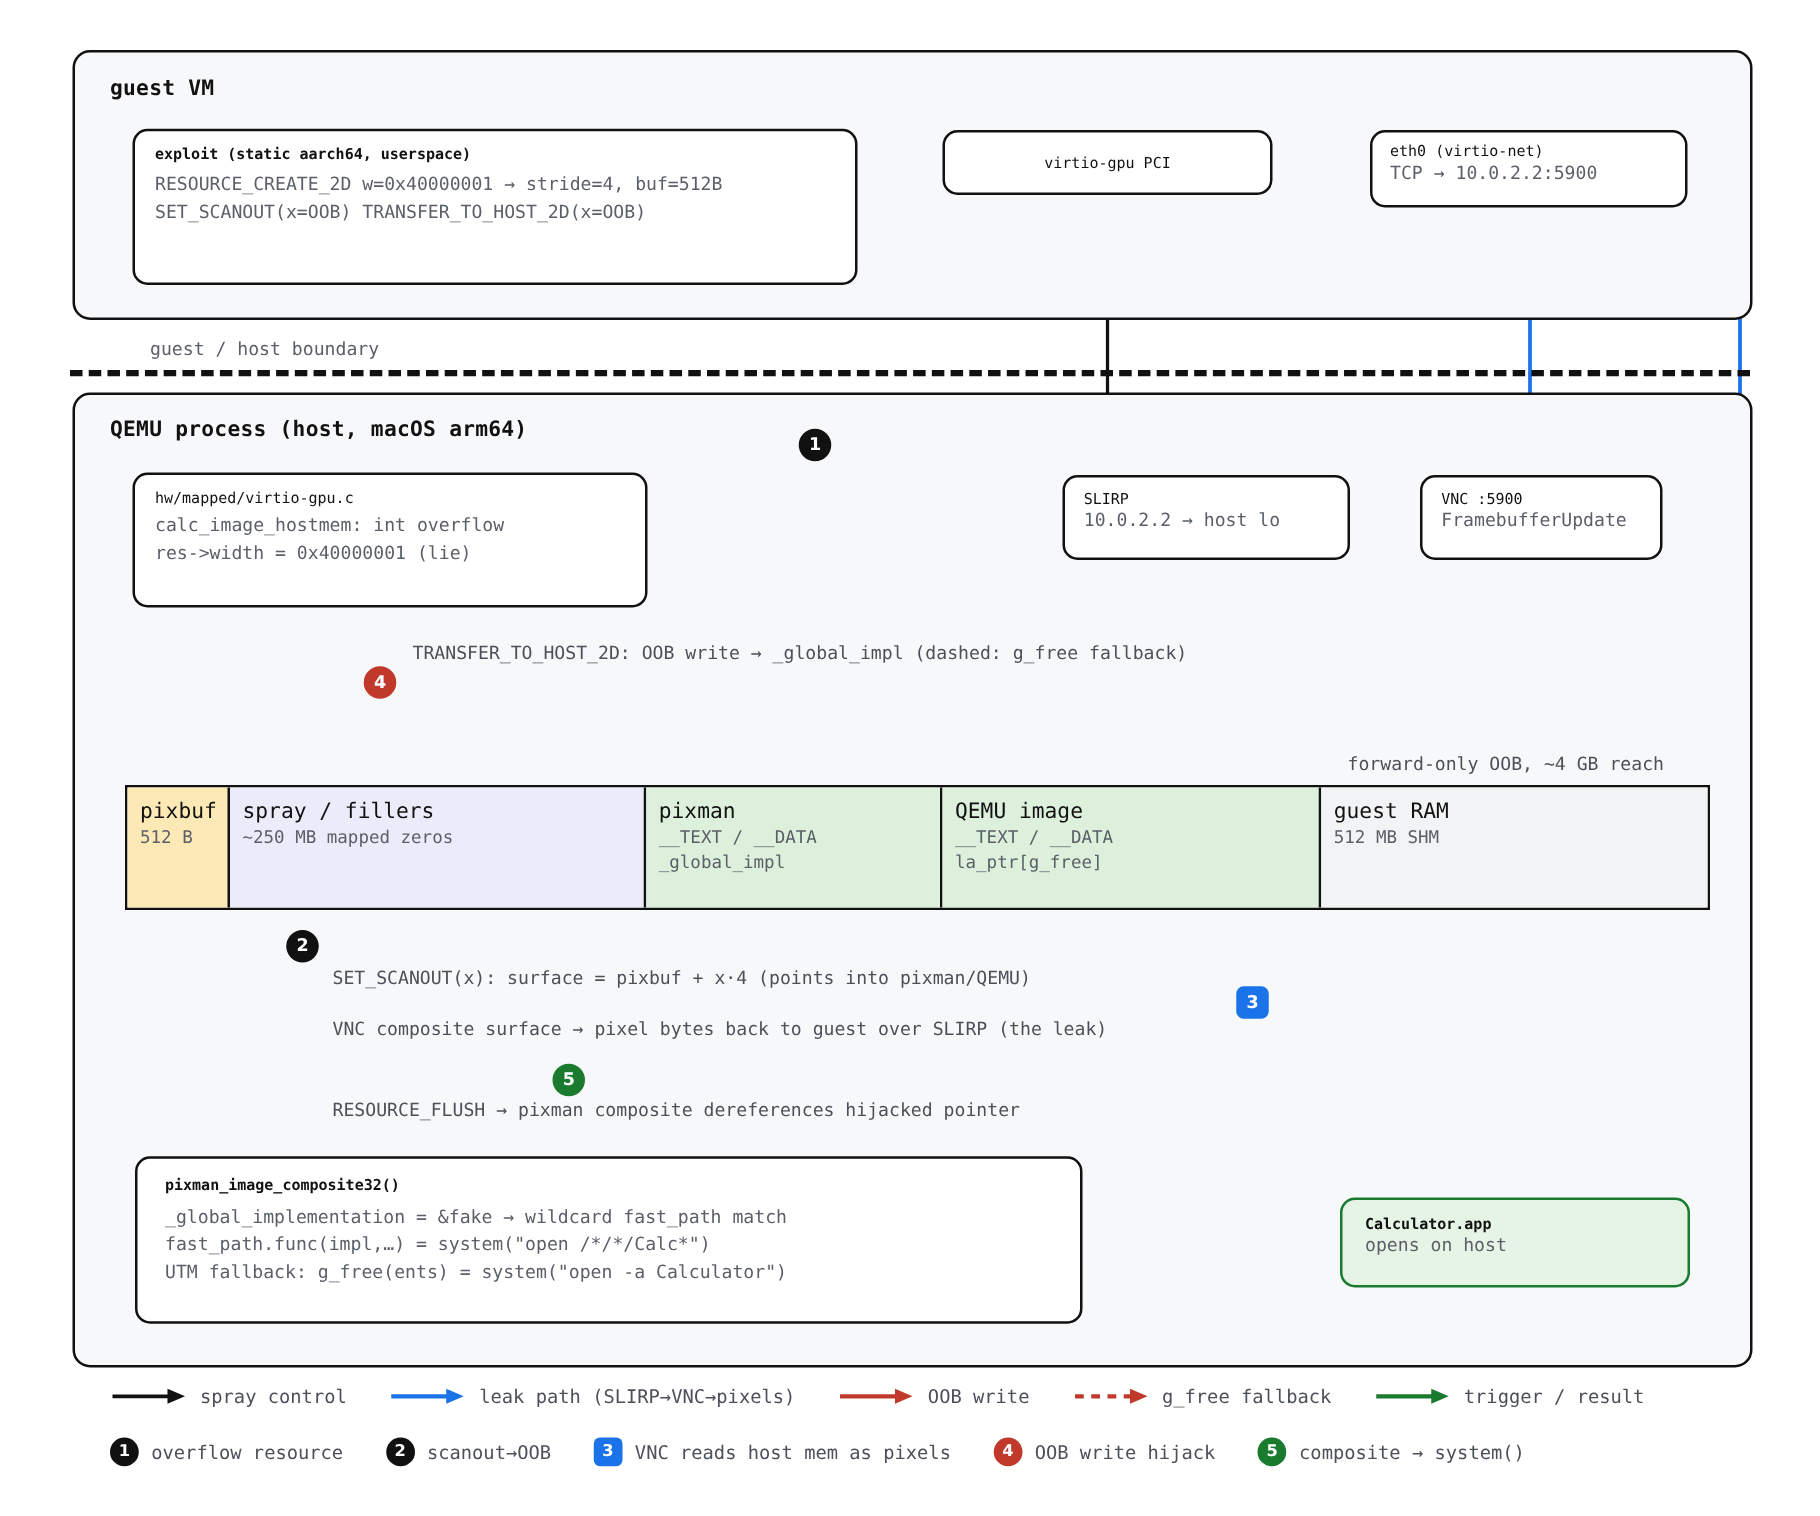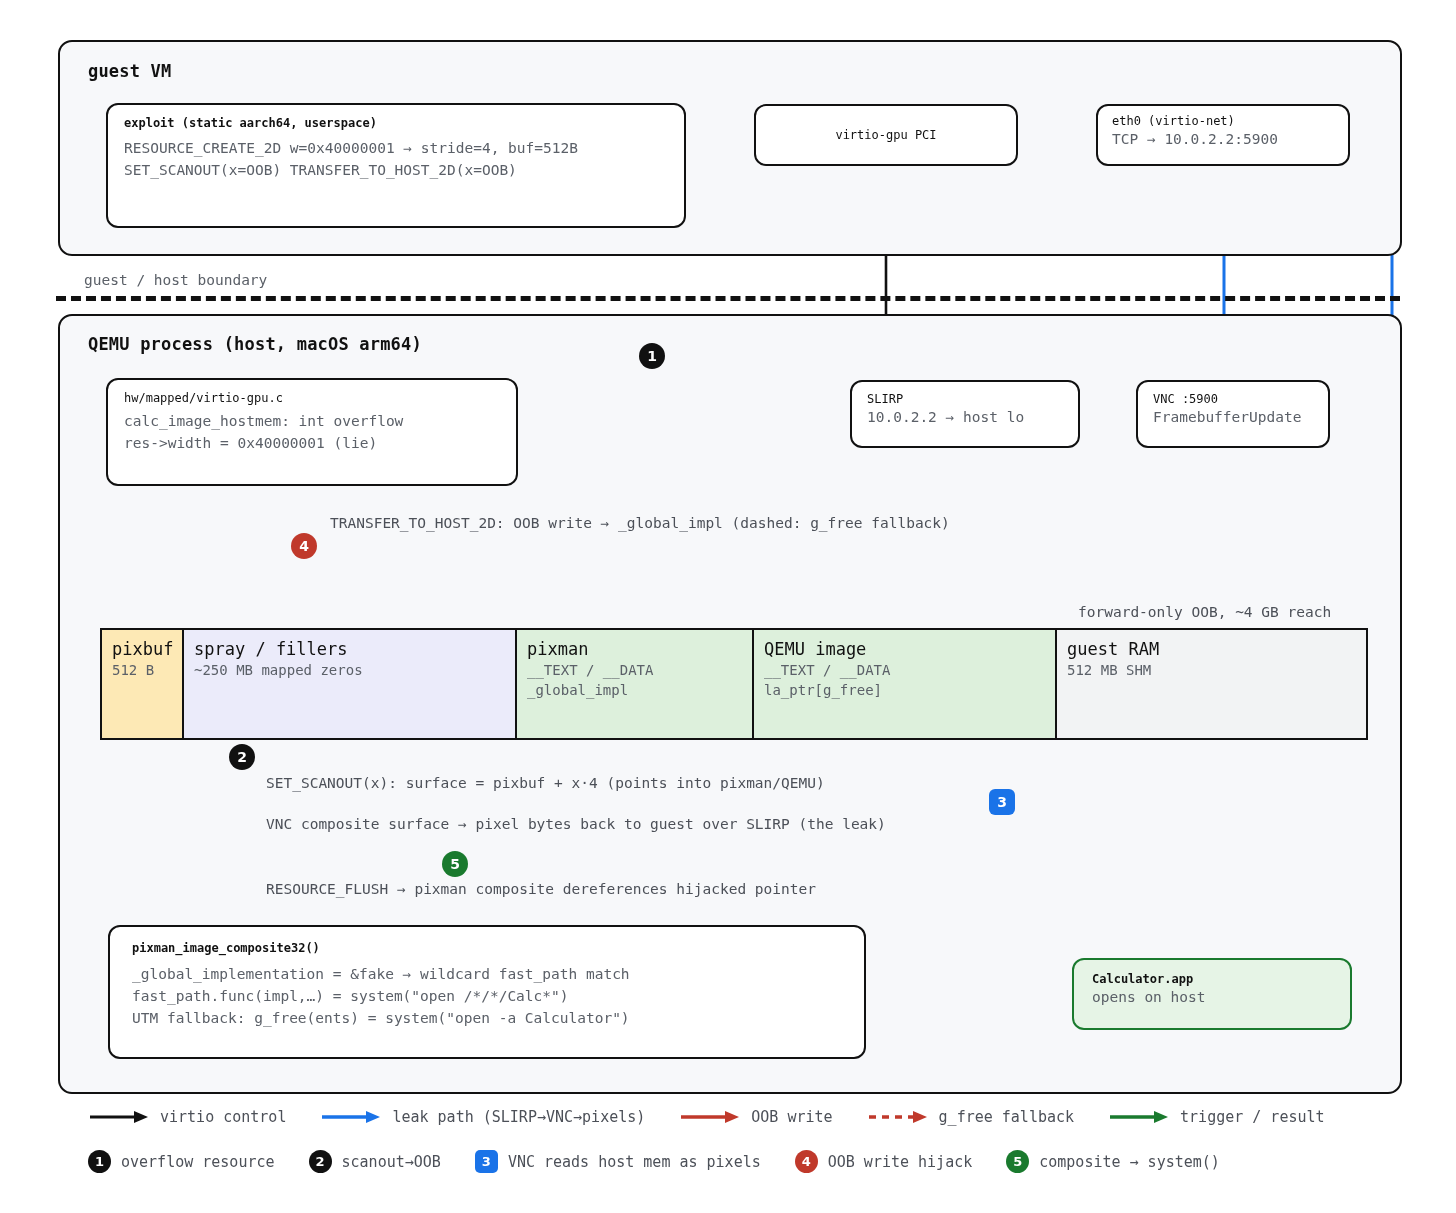--- a/index.html
+++ b/index.html
@@ -12,21 +12,21 @@
 
   .node{position:absolute;border:2.5px solid #111;border-radius:12px;background:#fff;
         box-sizing:border-box;padding:10px 16px;}
   .node .t{font-size:12px;color:#111;line-height:1.35;}
   .node .t.b{font-weight:bold;}
   .node .s{font-size:14.5px;color:#5b6068;line-height:1.5;white-space:pre;}
 
   .node.green{background:#e6f4e6;border-color:#1a7a2e;}
   .node.green .t{color:#111;}
 
-  .boundary-label{position:absolute;font-size:14.5px;color:#5b6068;}
+  .boundary-label{position:absolute;font-size:14.5px;color:#5b6068;margin-left:36px;}
 
   .membar{position:absolute;display:flex;border:2px solid #111;box-sizing:border-box;background:#fff;}
   .cell{box-sizing:border-box;border-right:2px solid #111;padding:8px 10px 6px 10px;position:relative;}
   .cell:last-child{border-right:none;}
   .cell .ct{font-size:17px;color:#111;line-height:1.3;white-space:nowrap;}
   .cell .cs{font-size:14px;color:#5b6068;line-height:1.45;white-space:nowrap;}
   .cell.amber{background:#fde9b5;}
   .cell.lav{background:#ebebfa;}
   .cell.grn{background:#ddf0dc;}
   .cell.gray{background:#f2f3f4;}
@@ -113,21 +113,21 @@
 
   <div class="panel" style="left:58px;top:40px;width:1340px;height:212px;"></div>
   <div class="panel-title" style="left:88px;top:61px;">guest VM</div>
 
   <div class="node" style="left:106px;top:103px;width:580px;height:125px;">
     <div class="t b">exploit (static aarch64, userspace)</div>
     <div class="s" style="margin-top:7px;">RESOURCE_CREATE_2D w=0x40000001 → stride=4, buf=512B</div>
     <div class="s">SET_SCANOUT(x=OOB) TRANSFER_TO_HOST_2D(x=OOB)</div>
   </div>
 
-  <div class="node" style="left:754px;top:104px;width:264px;height:62px;display:flex;align-items:center;justify-content:center;">
+  <div class="node" style="left:754px;top:104px;width:264px;height:52px;display:flex;align-items:center;justify-content:center;">
     <div class="t">virtio-gpu PCI</div>
   </div>
 
   <div class="node" style="left:1096px;top:104px;width:254px;height:62px;padding:7px 14px;">
     <div class="t">eth0 (virtio-net)</div>
     <div class="s">TCP → 10.0.2.2:5900</div>
   </div>
 
   <div class="boundary-label" style="left:84px;top:272px;">guest / host boundary</div>
   <div style="position:absolute;left:56px;top:296px;width:1344px;height:0;
@@ -149,21 +149,21 @@
 
   <div class="node" style="left:1136px;top:380px;width:194px;height:68px;padding:9px 15px;">
     <div class="t">VNC :5900</div>
     <div class="s">FramebufferUpdate</div>
   </div>
 
   <div class="ann" style="left:330px;top:515px;">TRANSFER_TO_HOST_2D: OOB write → _global_impl (dashed: g_free fallback)</div>
 
   <div class="ann" style="left:1078px;top:604px;">forward-only OOB, ~4 GB reach</div>
 
-  <div class="membar" style="left:100px;top:628px;width:1268px;height:112px;">
+  <div class="membar" style="left:100px;top:628px;width:1268px;height:100px;">
     <div class="cell amber overflowlabel" style="width:82px;">
       <div class="ct">pixbuf</div>
       <div class="cs">512 B</div>
     </div>
     <div class="cell lav" style="width:333px;">
       <div class="ct">spray / fillers</div>
       <div class="cs">~250 MB mapped zeros</div>
     </div>
     <div class="cell grn" style="width:237px;">
       <div class="ct">pixman</div>
@@ -202,21 +202,21 @@
   <div class="badge blue sq" style="left:989px;top:789px;">3</div>
   <div class="badge red" style="left:291px;top:533px;">4</div>
   <div class="badge grn" style="left:442px;top:851px;">5</div>
 
   <div class="legend-row" style="left:88px;top:1108px;">
     <div class="lg-item">
       <svg class="arrowsvg" width="62" height="16" viewBox="0 0 62 16">
         <path d="M2,8 L48,8" stroke="#111111" stroke-width="3" fill="none"></path>
         <path d="M46,2 L60,8 L46,14 z" fill="#111111"></path>
       </svg>
-      <span class="lbl">virtio control</span>
+      <span class="lbl">spray control</span>
     </div>
     <div class="lg-item">
       <svg class="arrowsvg" width="62" height="16" viewBox="0 0 62 16">
         <path d="M2,8 L48,8" stroke="#1a73e8" stroke-width="3.4" fill="none"></path>
         <path d="M46,2 L60,8 L46,14 z" fill="#1a73e8"></path>
       </svg>
       <span class="lbl">leak path (SLIRP→VNC→pixels)</span>
     </div>
     <div class="lg-item">
       <svg class="arrowsvg" width="62" height="16" viewBox="0 0 62 16">

